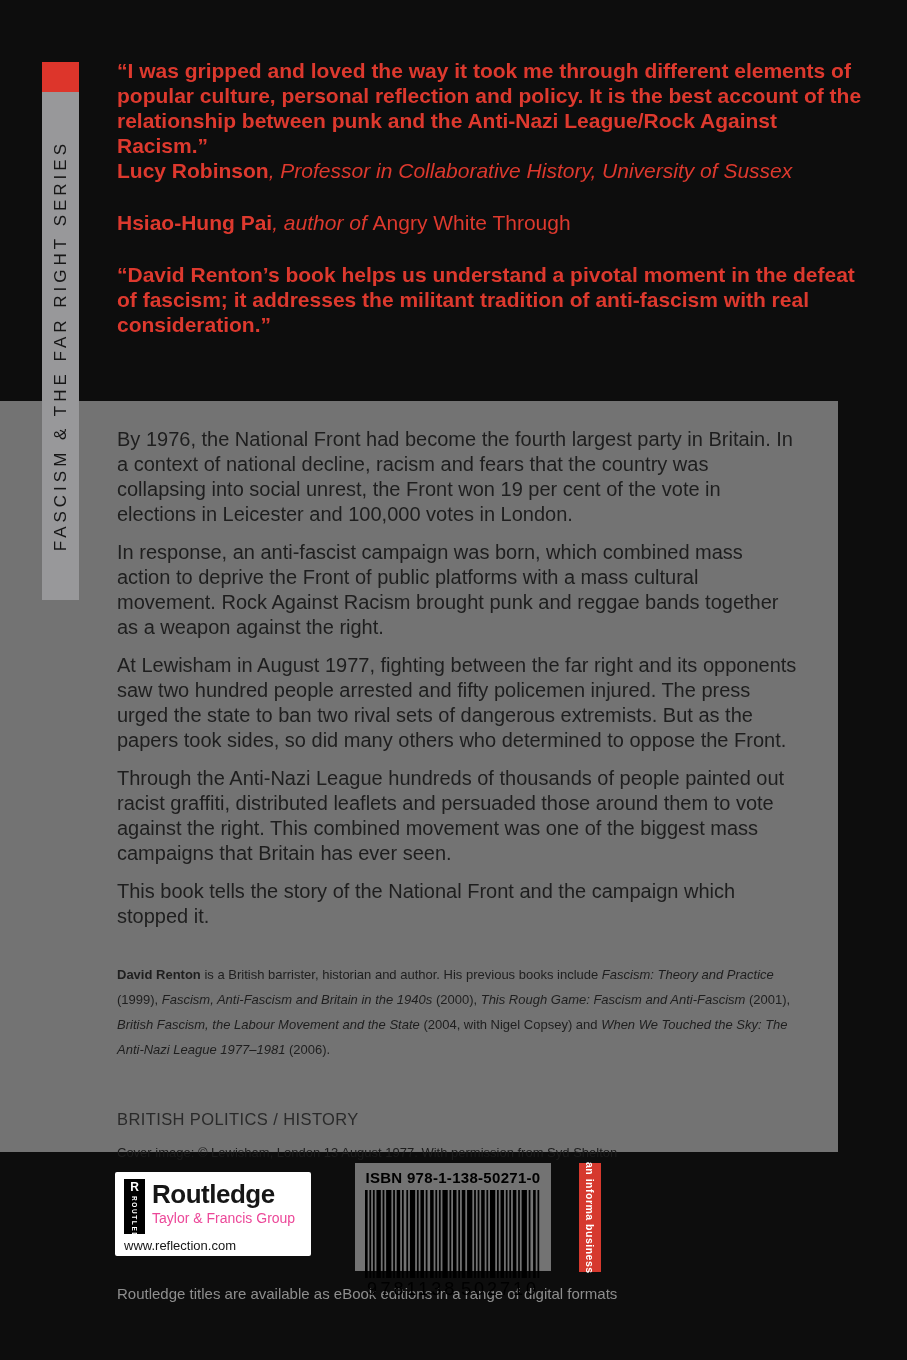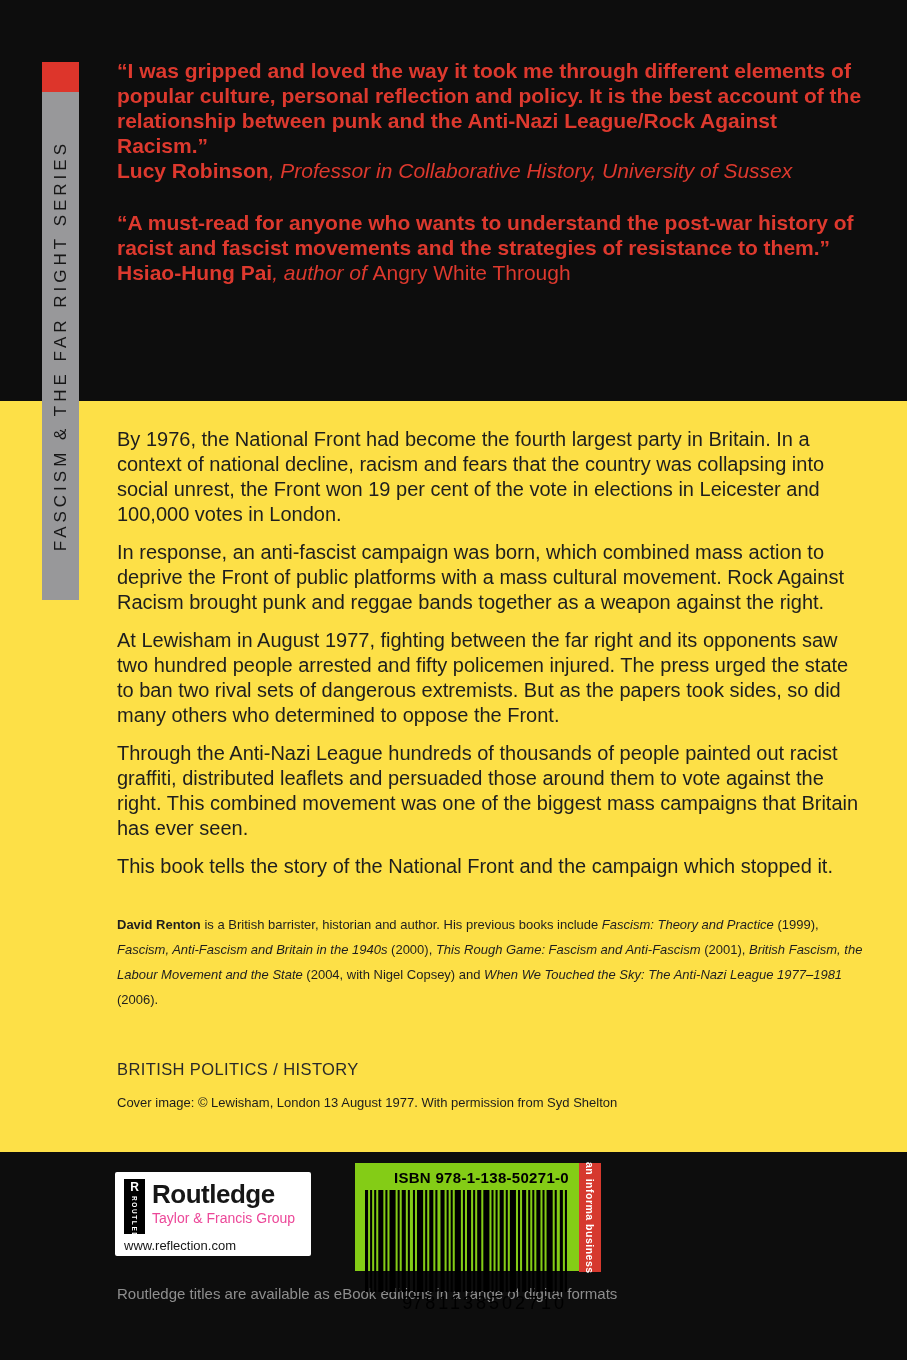--- a/index.html
+++ b/index.html
@@ -31,22 +31,22 @@
     position: absolute; left: 117px; top: 58px; width: 748px;
     color: #dd392e; z-index: 2;
   }
   .q-text { margin: 0; font-size: 21px; line-height: 25px; font-weight: 700; }
   .q-attr { margin: 0 0 27px; font-size: 21px; line-height: 25px; }
   .b { font-weight: 700; }
   .i { font-style: italic; }
 
   
   .white-sec {
-    position: absolute; left: 0; top: 401px; width: 907px; height: 751px;
-    background: #fde047; padding: 26px 40px 0 117px; color: #1e1e1e;
+    position: absolute; left: 0; top: 401px; width: 838px; height: 751px;
+    background: #737373; padding: 26px 40px 0 117px; color: #1e1e1e;
   }
   .synopsis p { margin: 0 0 13px; font-size: 20px; line-height: 25px; }
   .bio { margin: 33px 0 0; font-size: 13px; line-height: 25px; }
   .category { margin-top: 48px; font-size: 16.5px; letter-spacing: 0.4px; color: #2a2a2a; }
   .credit { margin-top: 16px; font-size: 13px; color: #1c1c1c; }
 
   
   .logo-box {
     position: absolute; left: 115px; top: 1172px; width: 196px; height: 84px;
     background: #fff; border-radius: 2px; padding: 7px 9px 6px; z-index: 2;
@@ -60,22 +60,22 @@
   .logo-vert {
     writing-mode: vertical-rl; font-size: 6.5px; letter-spacing: 1.6px;
     color: #fff; font-weight: 700; margin-top: 2px;
   }
   .logo-texts { padding-top: 2px; }
   .logo-name { font-size: 26px; font-weight: 700; color: #161616; line-height: 27px; letter-spacing: -0.5px; }
   .logo-tf { font-size: 14px; color: #ec4899; margin-top: 2px; }
   .logo-web { font-size: 13px; color: #161616; margin-top: 4px; }
 
   .isbn-box {
-    position: absolute; left: 355px; top: 1163px; width: 224px; height: 108px;
-    background: #84cc16; padding: 6px 10px 5px; display: flex; flex-direction: column; z-index: 2; align-items: flex-end;
+    position: absolute; left: 355px; top: 1163px; width: 196px; height: 108px;
+    background: #737373; padding: 6px 10px 5px; display: flex; flex-direction: column; z-index: 2;
   }
   .isbn-label { font-size: 15px; font-weight: 600; color: #000; text-align: center; letter-spacing: 0.3px; }
   .barcode { flex: 1; margin-top: 4px; }
   .barcode svg { width: 100%; height: 100%; display: block; }
   .barcode-digits {
     display: flex; justify-content: space-between; font-size: 18px;
     color: #000; line-height: 20px; padding: 1px 2px 0;
   }
   .barcode-digits .grp { letter-spacing: 3px; }
 
@@ -101,24 +101,24 @@
       <span class="series-text">FASCISM &amp; THE FAR RIGHT SERIES</span>
     </div>
   </aside>
 
   <section class="quotes">
     <div>
       <p class="q-text">“I was gripped and loved the way it took me through different elements of popular culture, personal reflection and policy. It is the best account of the relationship between punk and the Anti-Nazi League/Rock Against Racism.”</p>
       <p class="q-attr"><span class="b">Lucy Robinson</span><span class="i">, Professor in Collaborative History, University of Sussex</span><span></span></p>
     </div>
     <div>
-      <p class="q-text">“A must-read for anyone who wants to understand the post-war history of racist and fascist movements and the strategies of resistance to them.”</p>
       <p class="q-attr"><span class="b">Hsiao-Hung Pai</span><span class="i">, author of </span><span>Angry White Through</span></p>
     </div>
     <div>
+      <p class="q-text">“David Renton’s book helps us understand a pivotal moment in the defeat of fascism; it addresses the militant tradition of anti-fascism with real consideration.”</p>
     </div>
   </section>
 
   <section class="white-sec">
     <div class="synopsis">
       <p>By 1976, the National Front had become the fourth largest party in Britain. In a context of national decline, racism and fears that the country was collapsing into social unrest, the Front won 19 per cent of the vote in elections in Leicester and 100,000 votes in London.</p>
       <p>In response, an anti-fascist campaign was born, which combined mass action to deprive the Front of public platforms with a mass cultural movement. Rock Against Racism brought punk and reggae bands together as a weapon against the right.</p>
       <p>At Lewisham in August 1977, fighting between the far right and its opponents saw two hundred people arrested and fifty policemen injured. The press urged the state to ban two rival sets of dangerous extremists. But as the papers took sides, so did many others who determined to oppose the Front.</p>
       <p>Through the Anti-Nazi League hundreds of thousands of people painted out racist graffiti, distributed leaflets and persuaded those around them to vote against the right. This combined movement was one of the biggest mass campaigns that Britain has ever seen.</p>
       <p>This book tells the story of the National Front and the campaign which stopped it.</p>

